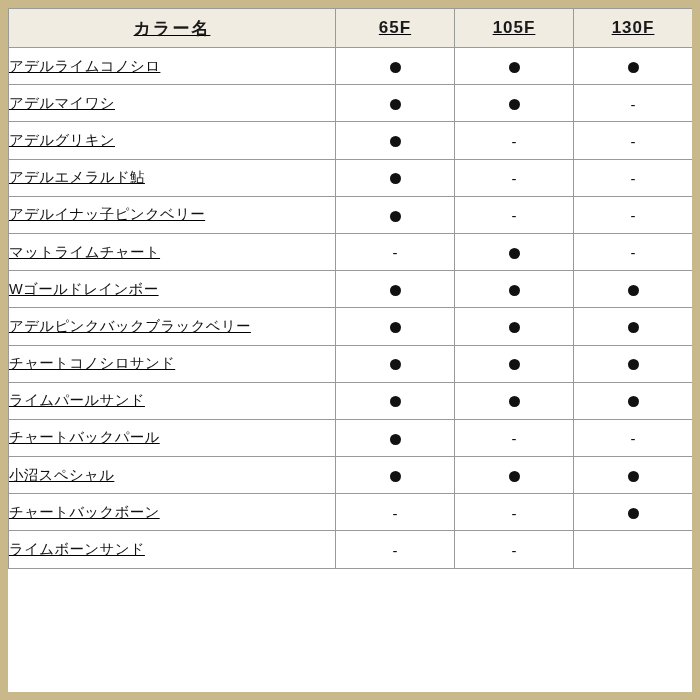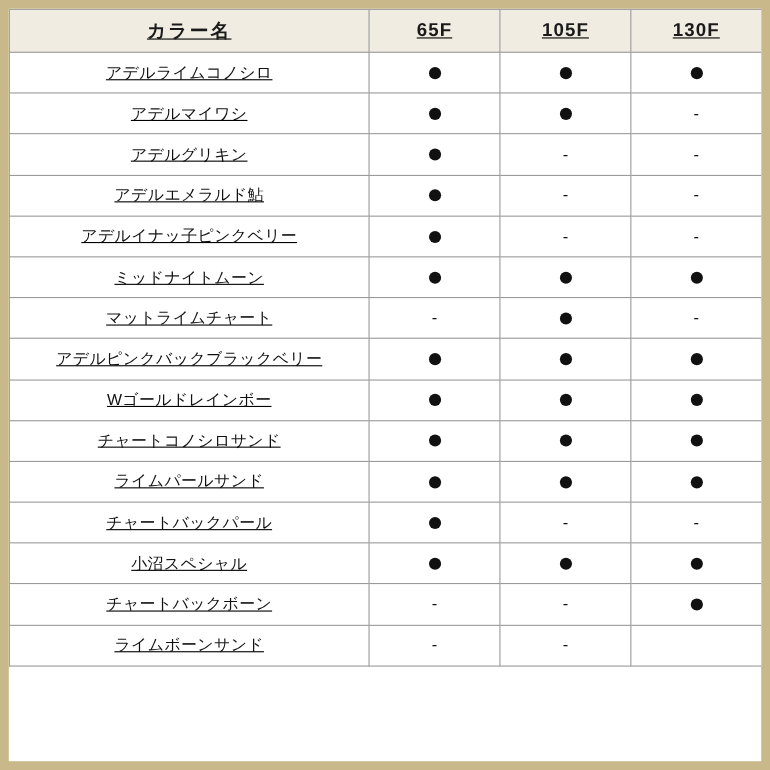--- a/index.html
+++ b/index.html
@@ -54,21 +54,21 @@
     letter-spacing: 2px;
   }
   tbody td {
     height: 36.2px;
     font-size: 14.5px;
     color: #111111;
     vertical-align: middle;
     background: #ffffff;
   }
   td.name {
-    text-align: center;
+    text-align: left;
     padding-left: 10px;
     letter-spacing: 0.3px;
     white-space: nowrap;
   }
   td.mark {
     text-align: center;
   }
   .dot {
     display: inline-block;
     width: 11px;
@@ -133,39 +133,33 @@
             <td class="mark"><span class="dash">-</span></td>
             <td class="mark"><span class="dash">-</span></td>
           </tr>
           <tr>
             <td class="name">アデルイナッ子ピンクベリー</td>
             <td class="mark"><span class="dot"></span></td>
             <td class="mark"><span class="dash">-</span></td>
             <td class="mark"><span class="dash">-</span></td>
           </tr>
           <tr>
-            <td class="name">ミッドナイトムーン</td>
-            <td class="mark"><span class="dot"></span></td>
-            <td class="mark"><span class="dot"></span></td>
-            <td class="mark"><span class="dot"></span></td>
-          </tr>
-          <tr>
             <td class="name">マットライムチャート</td>
             <td class="mark"><span class="dash">-</span></td>
             <td class="mark"><span class="dot"></span></td>
             <td class="mark"><span class="dash">-</span></td>
           </tr>
           <tr>
+            <td class="name">Wゴールドレインボー</td>
+            <td class="mark"><span class="dot"></span></td>
+            <td class="mark"><span class="dot"></span></td>
+            <td class="mark"><span class="dot"></span></td>
+          </tr>
+          <tr>
             <td class="name">アデルピンクバックブラックベリー</td>
-            <td class="mark"><span class="dot"></span></td>
-            <td class="mark"><span class="dot"></span></td>
-            <td class="mark"><span class="dot"></span></td>
-          </tr>
-          <tr>
-            <td class="name">Wゴールドレインボー</td>
             <td class="mark"><span class="dot"></span></td>
             <td class="mark"><span class="dot"></span></td>
             <td class="mark"><span class="dot"></span></td>
           </tr>
           <tr>
             <td class="name">チャートコノシロサンド</td>
             <td class="mark"><span class="dot"></span></td>
             <td class="mark"><span class="dot"></span></td>
             <td class="mark"><span class="dot"></span></td>
           </tr>

